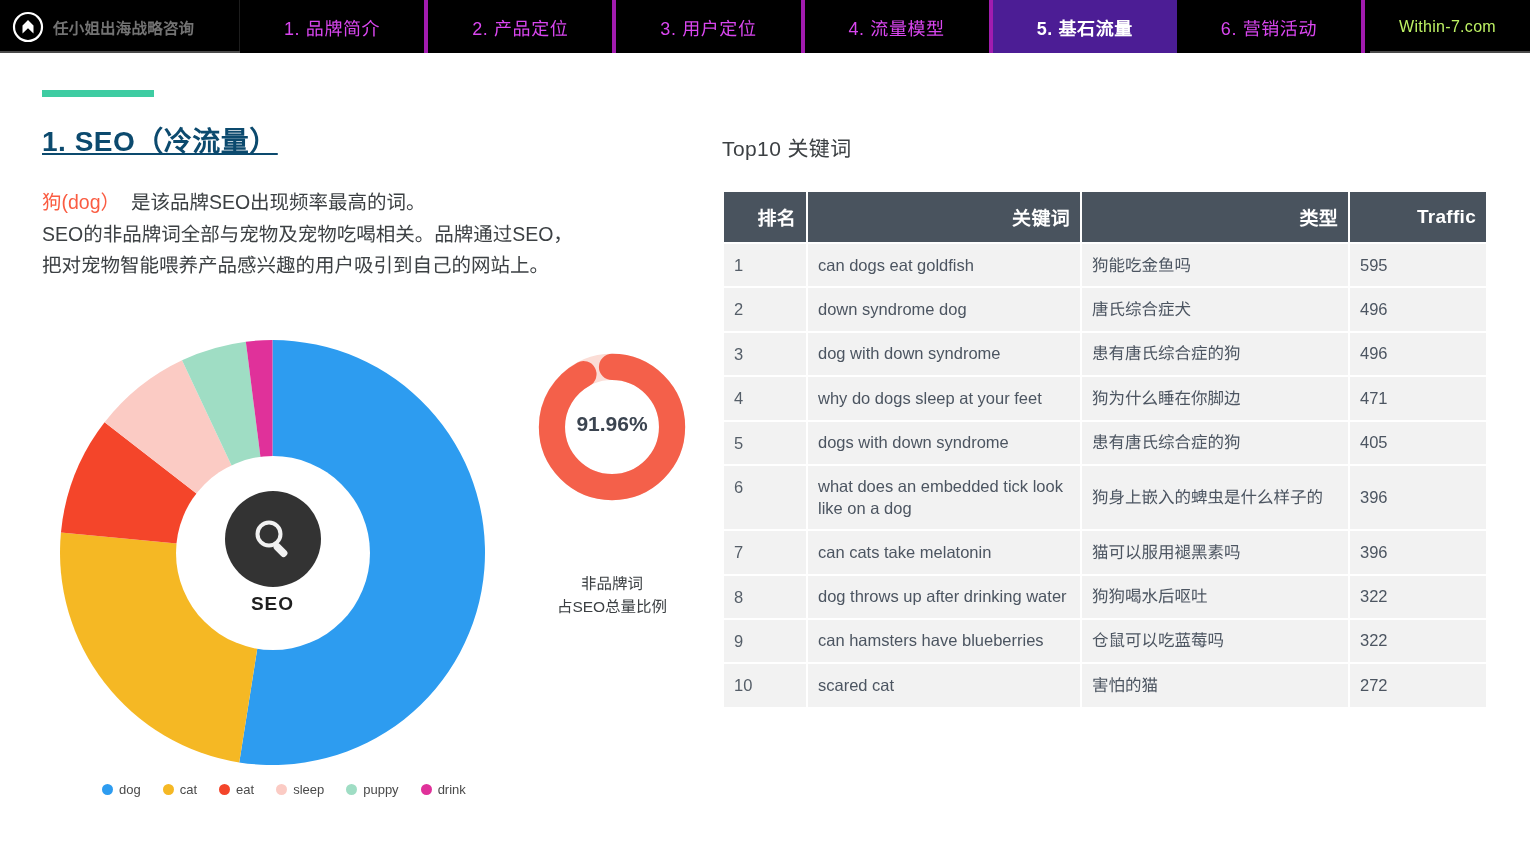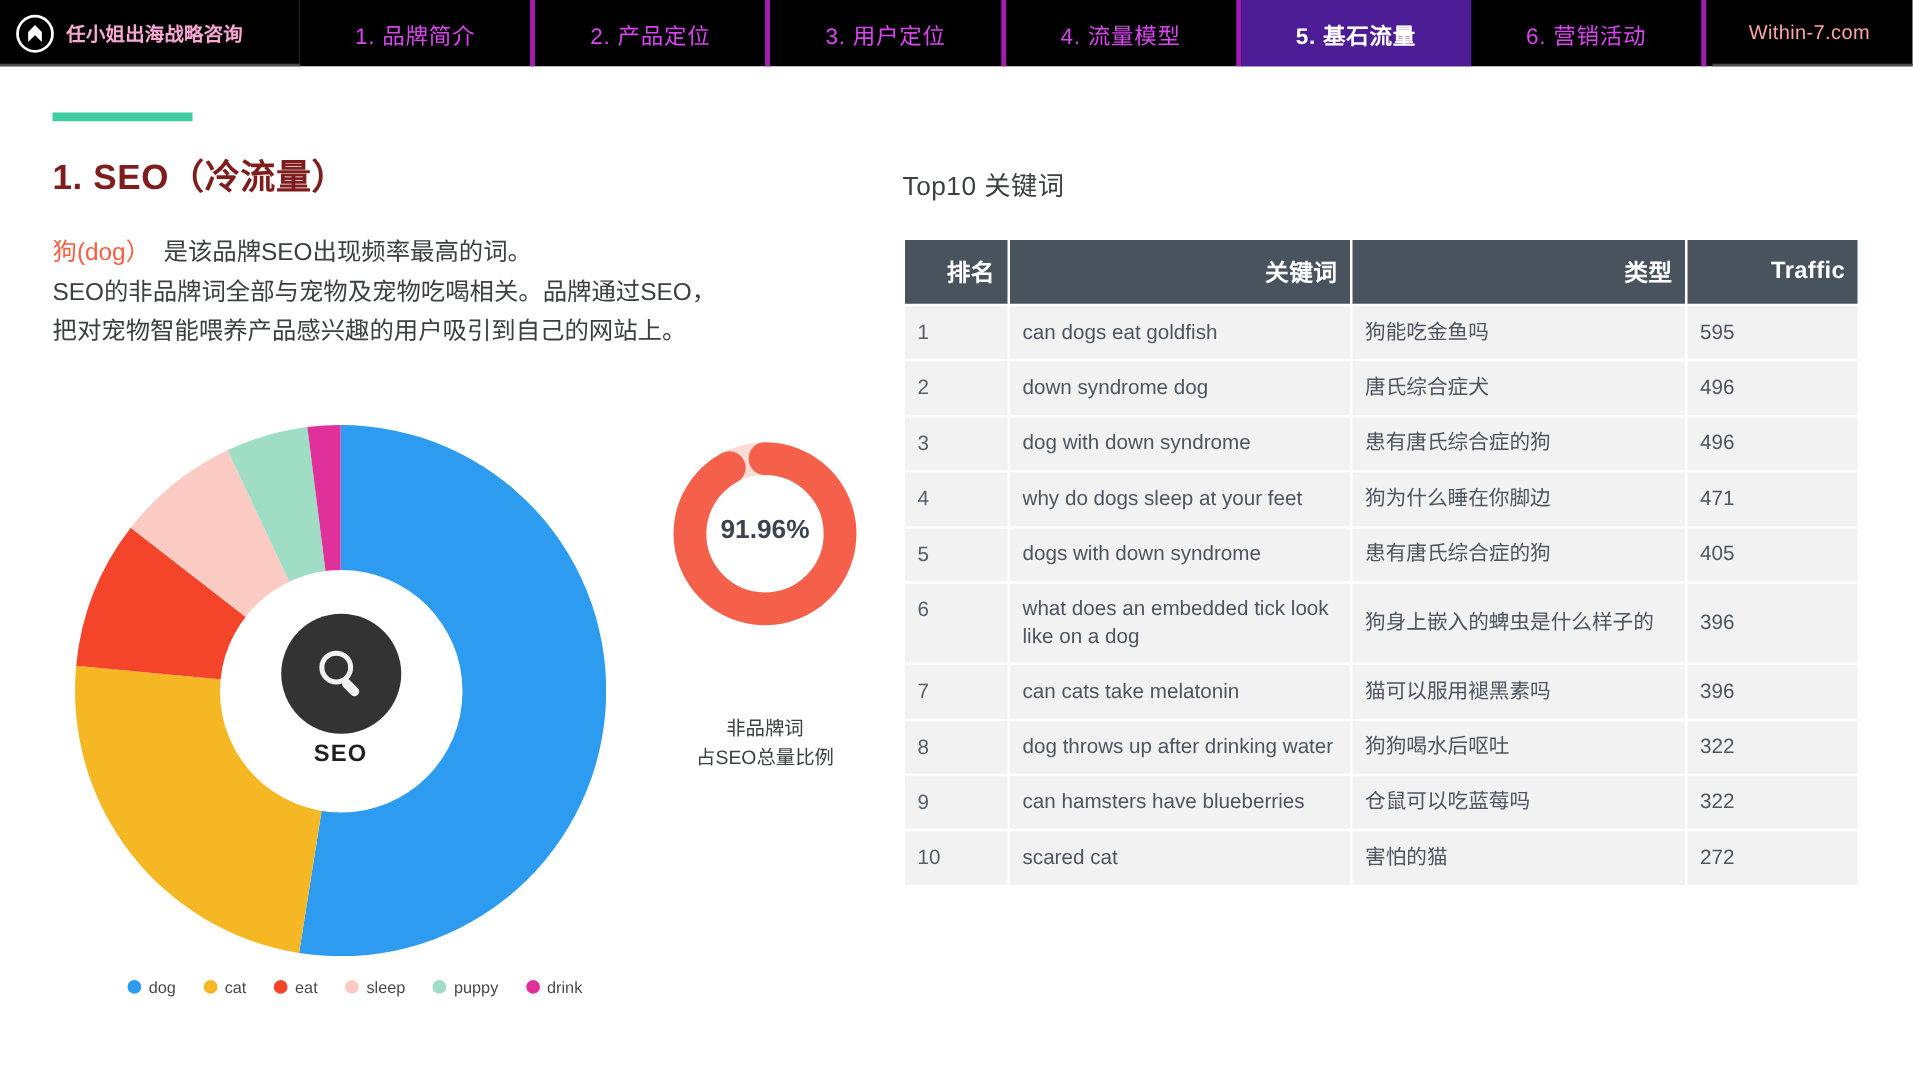--- a/index.html
+++ b/index.html
@@ -19,56 +19,57 @@
     display: flex; align-items: stretch;
   }
   .brand {
     width: 240px; flex: 0 0 240px;
     display: flex; align-items: center; gap: 9px;
     padding-left: 12px;
     border-right: 1px solid #1d1d1d;
   }
   .brand-logo { width: 32px; height: 32px; flex: 0 0 32px; display:block; }
   .brand-name {
-    color: #f9a8d4; font-size: 15.5px; font-weight: bold;
+    color: #737373; font-size: 15.5px; font-weight: bold;
     letter-spacing: .2px; white-space: nowrap;
   }
   .nav { flex: 1 1 auto; display: flex; align-items: stretch; }
   .nav-item {
     flex: 1 1 0;
     display: flex; align-items: center; justify-content: center;
     color: #d946ef; font-size: 18px; letter-spacing: .6px;
     white-space: nowrap;
     border-right: 4px solid #a21caf;
   }
   .nav-item.active {
     background: #4c1d95; color: #ffffff; font-weight: bold;
     border-right: none;
   }
   .site {
     flex: 0 0 165px;
     display: flex; align-items: center; justify-content: center;
-    color: #fca5a5; font-size: 16px; letter-spacing: .3px;
+    color: #bef264; font-size: 16px; letter-spacing: .3px;
   }
   .topbar-underline {
     position: absolute; top: 51px; left: 0;
     width: 240px; height: 2px; background: #4a4a4a;
   }
   .topbar-underline2 {
     position: absolute; top: 51px; left: 1370px;
     width: 160px; height: 2px; background: #4a4a4a;
   }
 
   
   .left-col { position: absolute; left: 42px; top: 90px; width: 650px; }
   .accent-bar { width: 112px; height: 7px; background: #3ECCA2; }
   .page-title {
     margin-top: 22px;
-    font-size: 28px; font-weight: bold; color: #7f1d1d;
+    font-size: 28px; font-weight: bold; color: #0c4a6e;
     letter-spacing: .5px;
+    text-decoration: underline;
   }
   .para { margin-top: 28px; font-size: 19.5px; line-height: 1.62; color: #3c4043; }
   .para .hl { color: #FA5C42; }
   .para-line { display: block; }
 
   
   .charts { position: absolute; left: 42px; top: 330px; width: 650px; height: 490px; }
 
   .donut-wrap { position: absolute; left: 18px; top: 10px; width: 425px; height: 425px; }
   .donut { width: 425px; height: 425px; display: block; }

